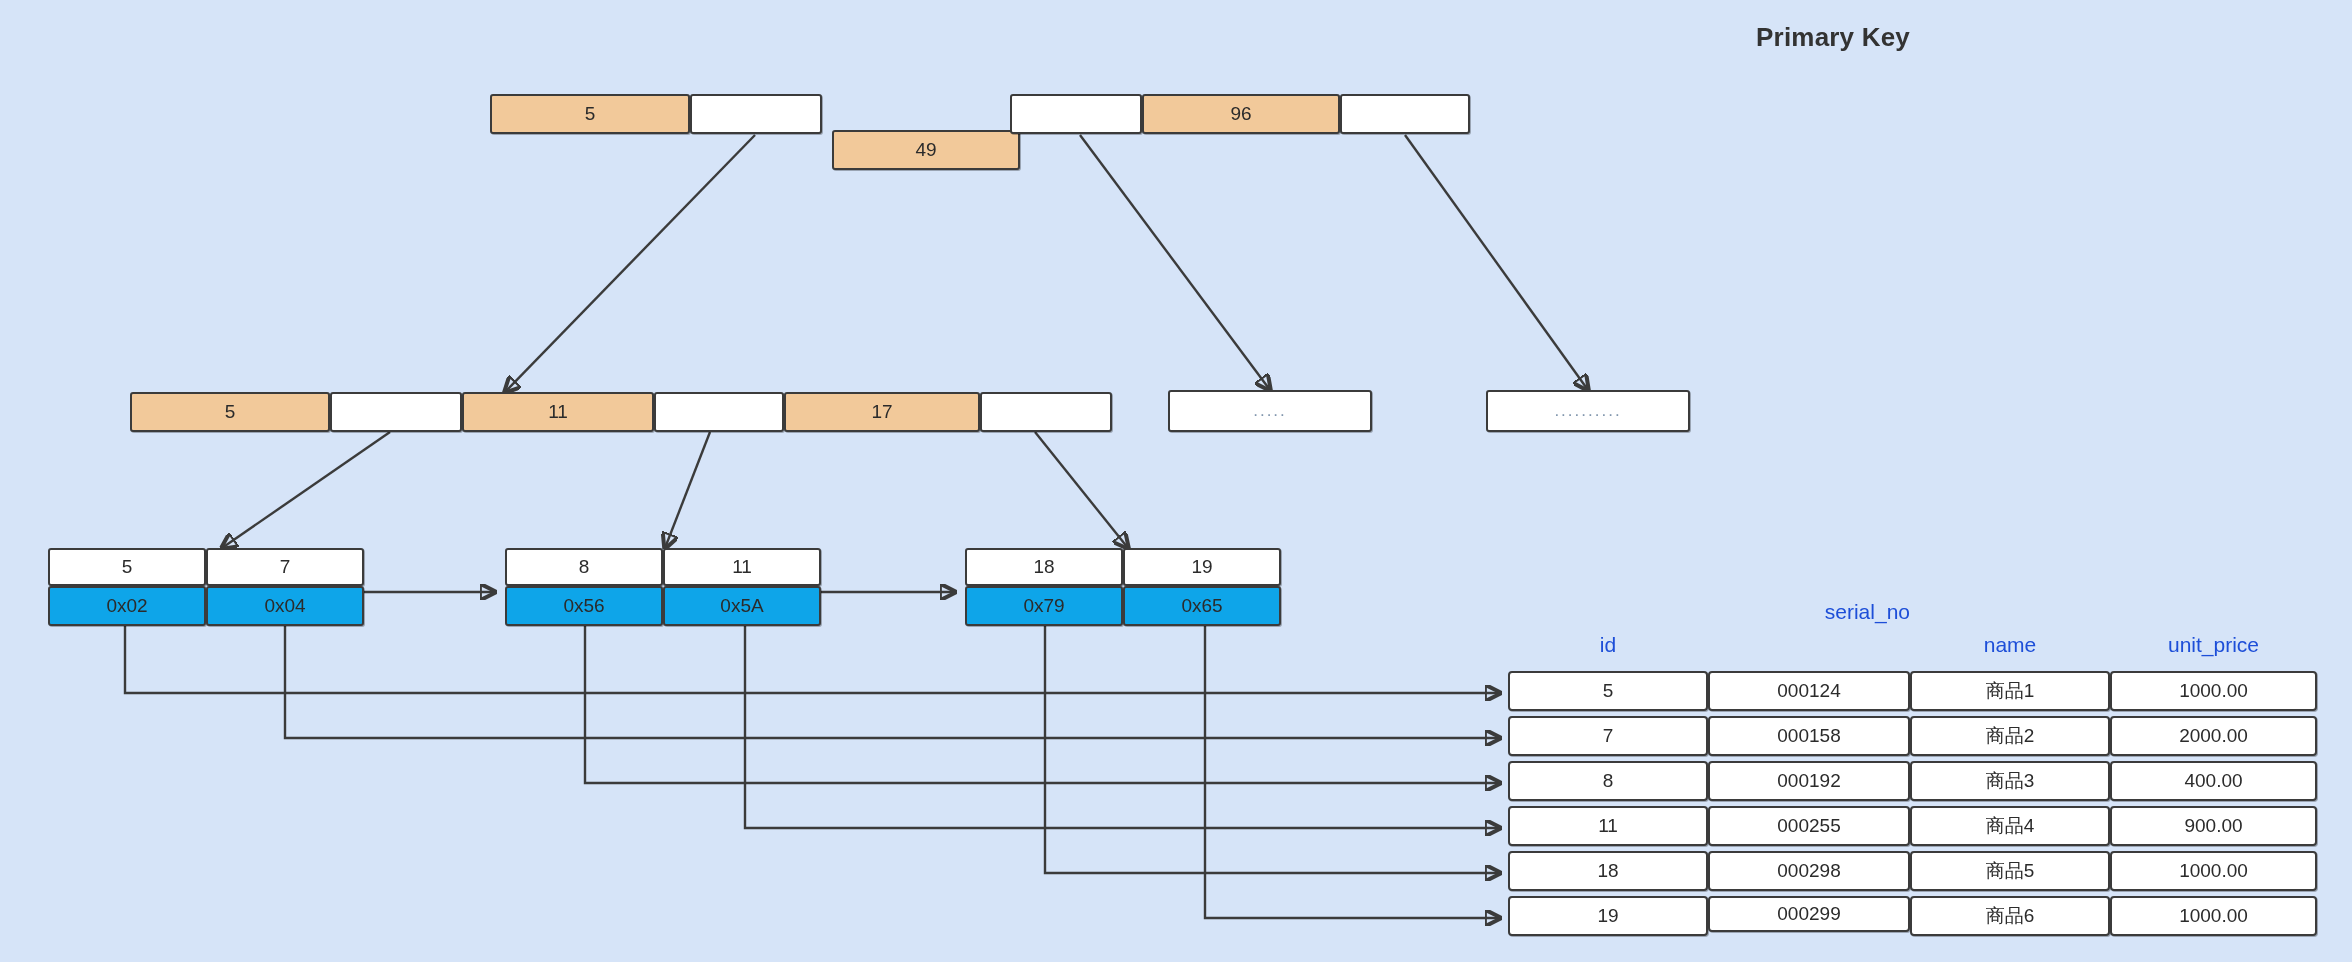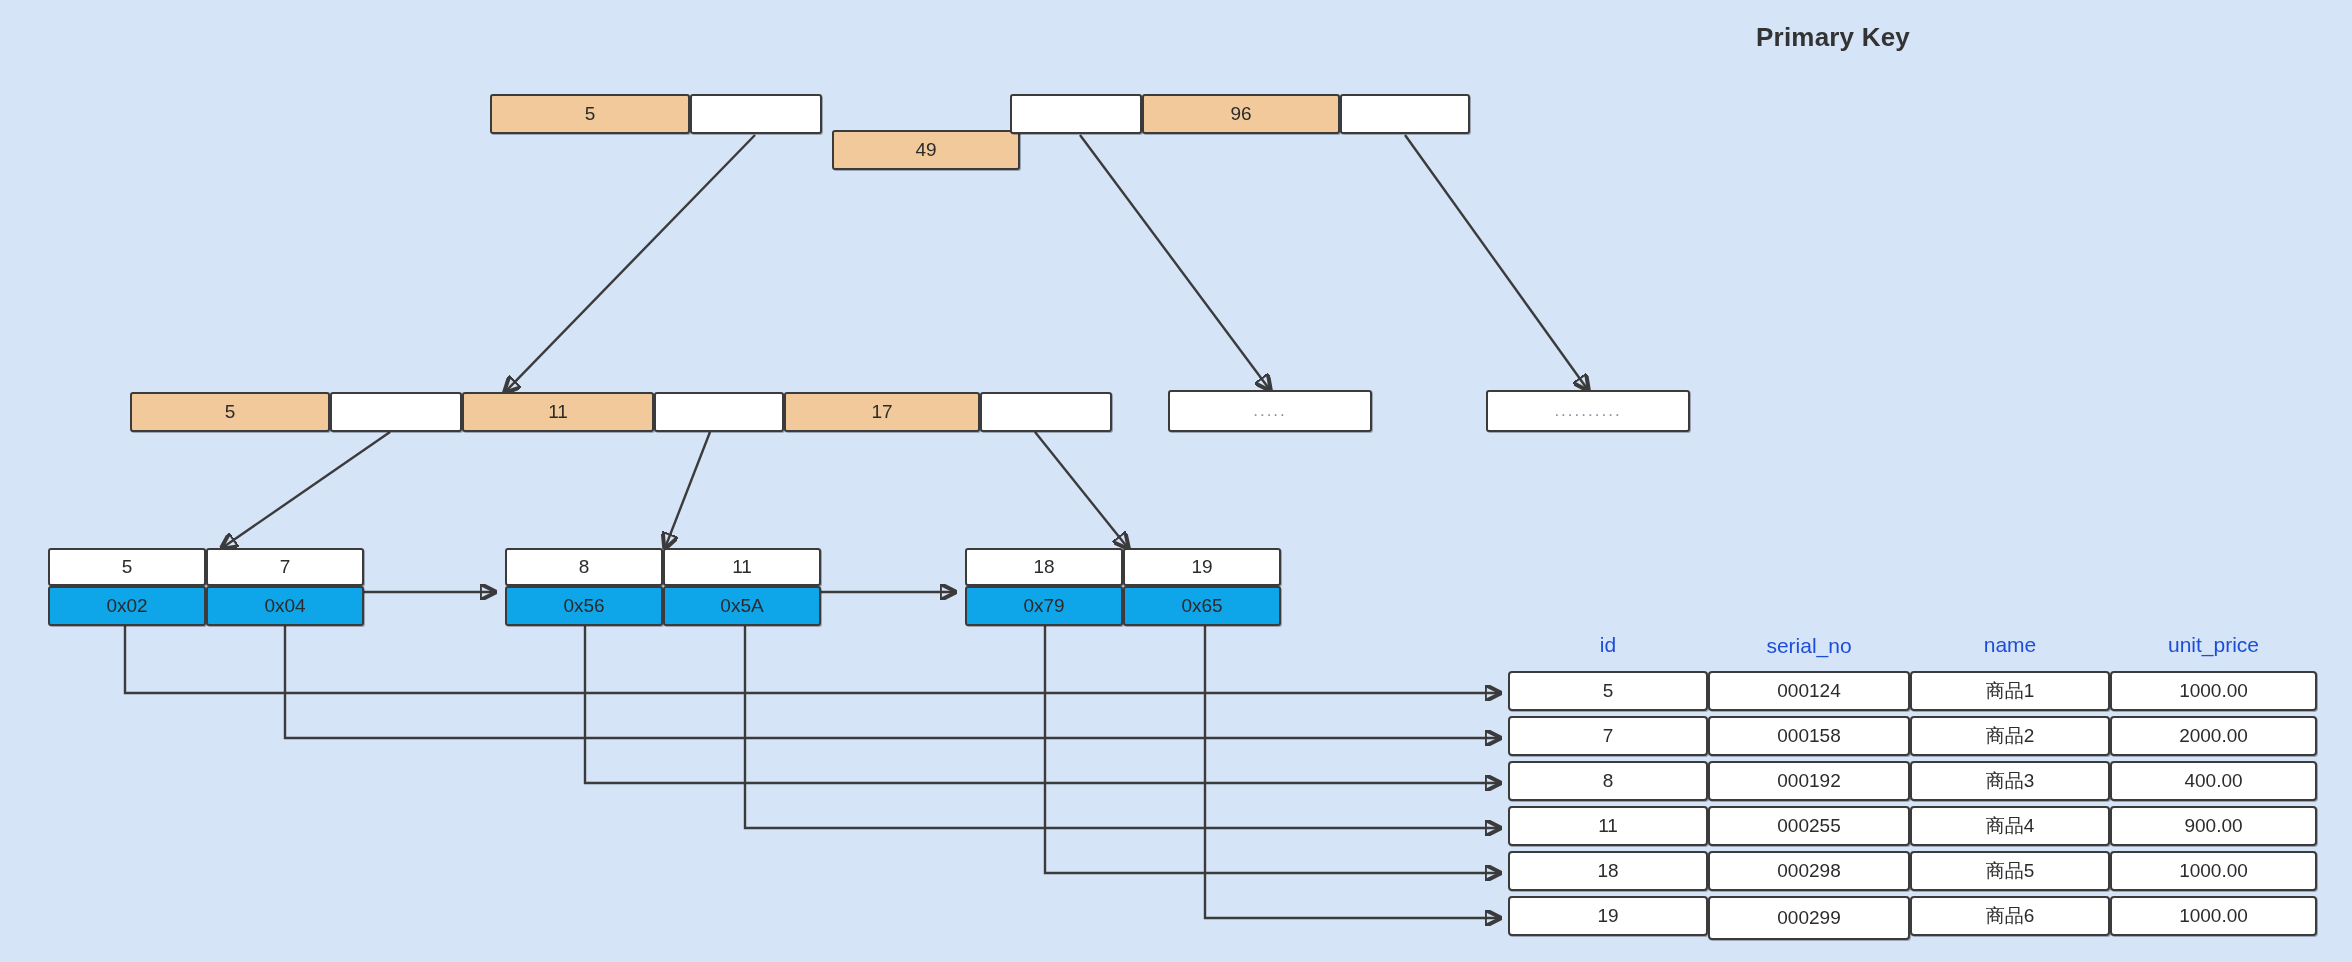--- a/index.html
+++ b/index.html
@@ -152,21 +152,21 @@
   <div>
     <div class="cell ptr" style="left:965px;  top:548px; width:158px; height:38px;">18</div>
     <div class="cell ptr" style="left:1123px; top:548px; width:158px; height:38px;">19</div>
     <div class="cell addr" style="left:965px;  top:586px; width:158px; height:40px;">0x79</div>
     <div class="cell addr" style="left:1123px; top:586px; width:158px; height:40px;">0x65</div>
   </div>
 
   <div>
 
     <div class="thead" style="left:1508px; top:633px; width:200px;">id</div>
-    <div class="thead" style="left:1708px; top:634px; width:202px;">serial_no</div>
+    <div class="thead" style="left:1708px; top:600px; width:202px;text-align:right;">serial_no</div>
     <div class="thead" style="left:1910px; top:633px; width:200px;">name</div>
     <div class="thead" style="left:2110px; top:633px; width:207px;">unit_price</div>
 
     <div>
       <div class="tcell" style="left:1508px; top:671px; width:200px; height:40px;">5</div>
       <div class="tcell" style="left:1708px; top:671px; width:202px; height:40px;">000124</div>
       <div class="tcell" style="left:1910px; top:671px; width:200px; height:40px;">商品1</div>
       <div class="tcell" style="left:2110px; top:671px; width:207px; height:40px;">1000.00</div>
     </div>
 
@@ -193,19 +193,19 @@
 
     <div>
       <div class="tcell" style="left:1508px; top:851px; width:200px; height:40px;">18</div>
       <div class="tcell" style="left:1708px; top:851px; width:202px; height:40px;">000298</div>
       <div class="tcell" style="left:1910px; top:851px; width:200px; height:40px;">商品5</div>
       <div class="tcell" style="left:2110px; top:851px; width:207px; height:40px;">1000.00</div>
     </div>
 
     <div>
       <div class="tcell" style="left:1508px; top:896px; width:200px; height:40px;">19</div>
-      <div class="tcell" style="left:1708px; top:896px; width:202px; height:44px;">000299</div>
+      <div class="tcell" style="left:1708px; top:896px; width:202px; height:36px;">000299</div>
       <div class="tcell" style="left:1910px; top:896px; width:200px; height:40px;">商品6</div>
       <div class="tcell" style="left:2110px; top:896px; width:207px; height:40px;">1000.00</div>
     </div>
   </div>
 
 </div>
 
 </body></html>

